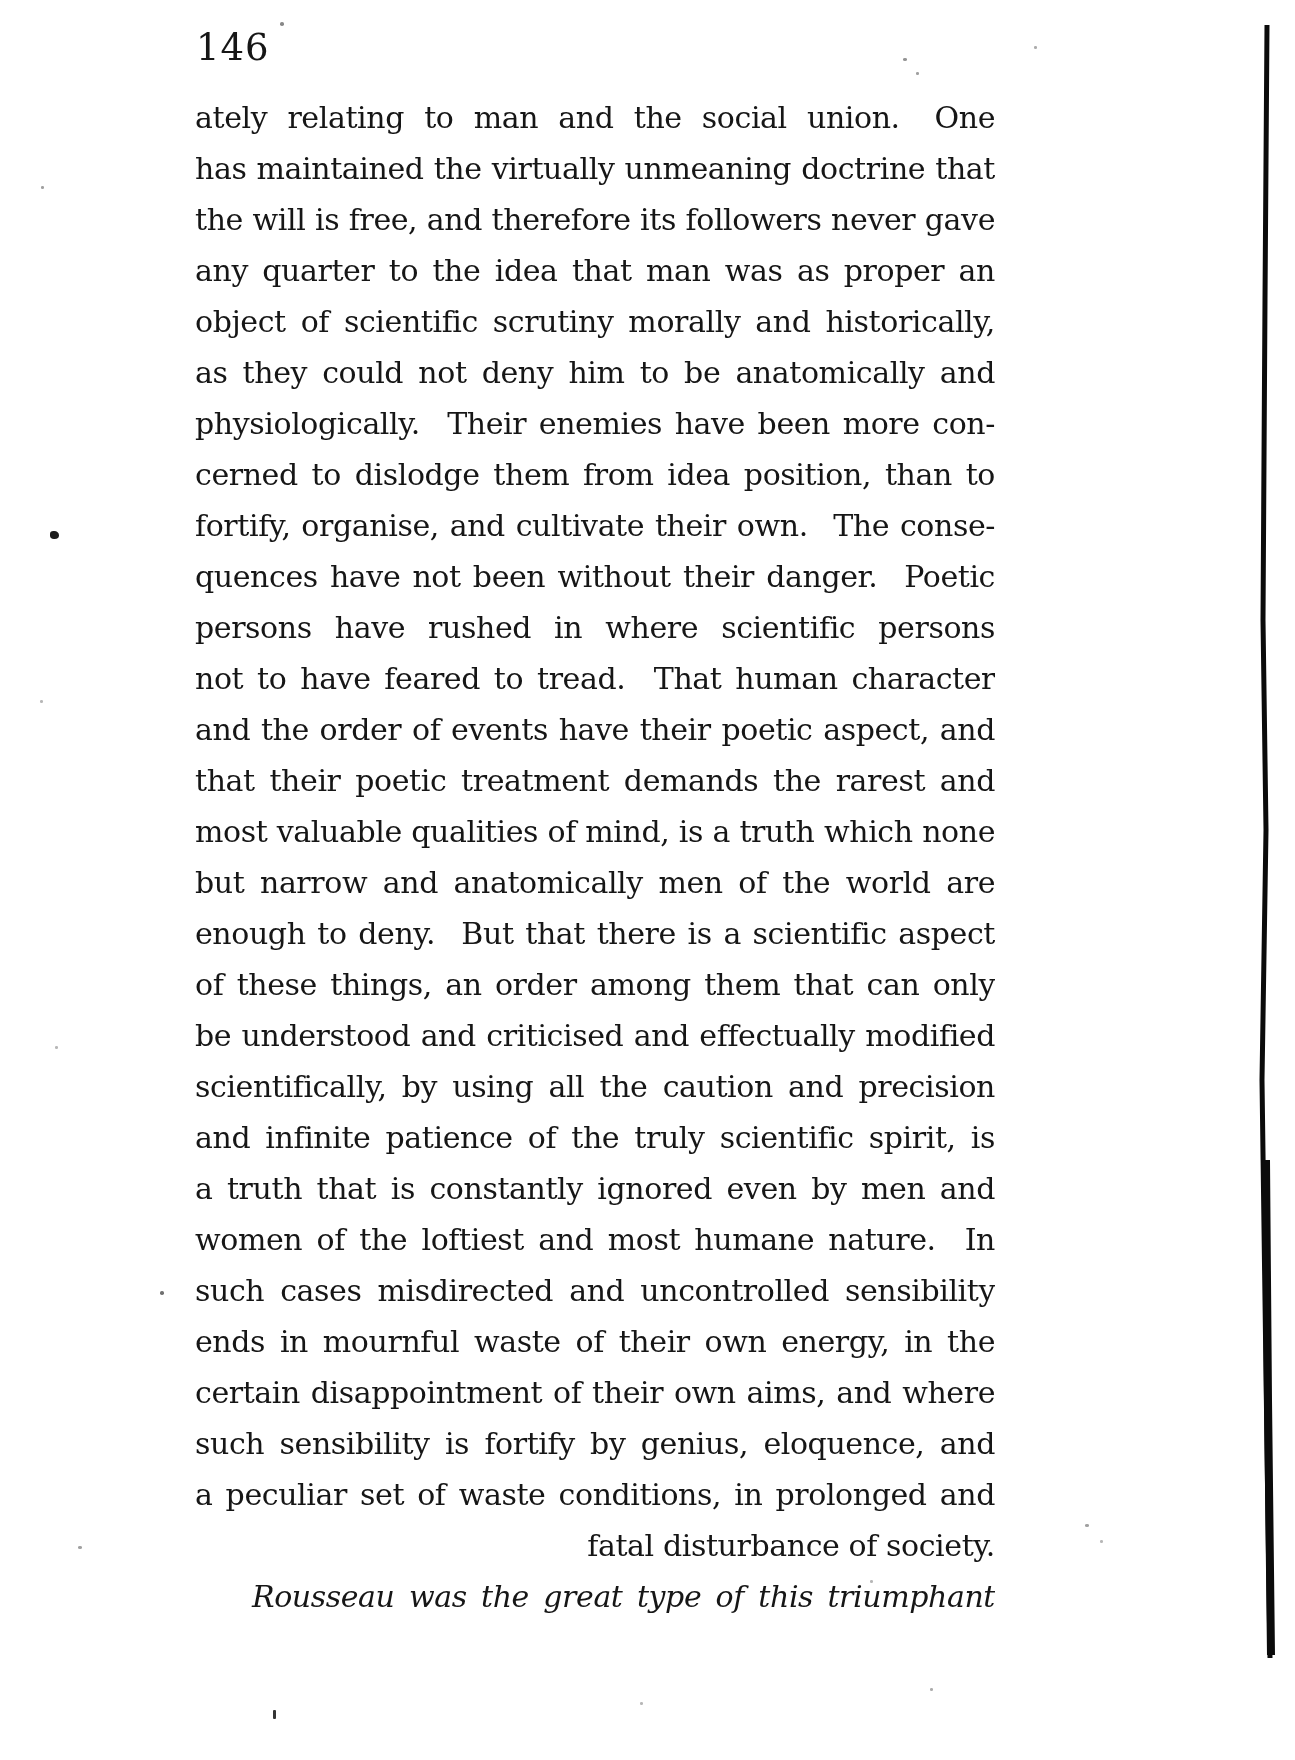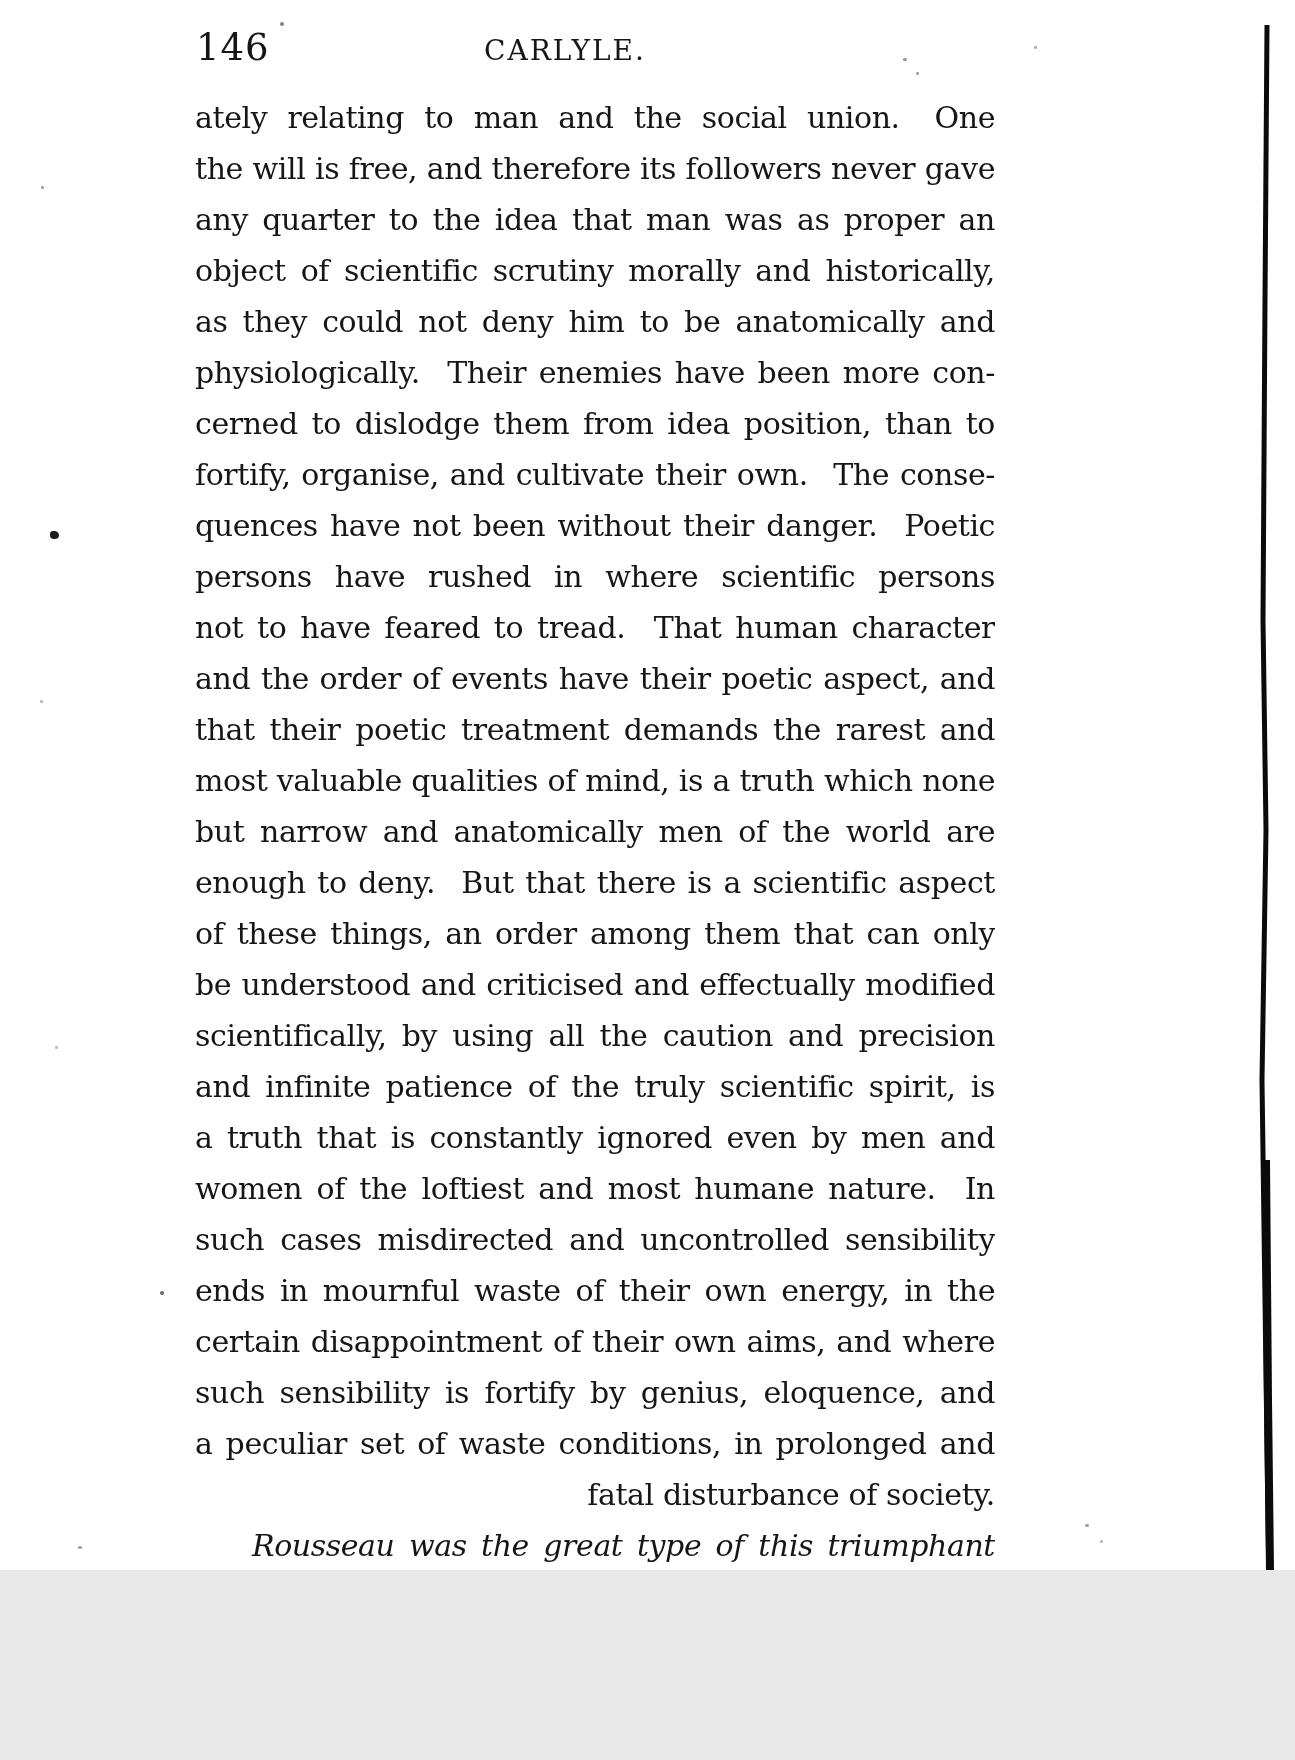--- a/index.html
+++ b/index.html
@@ -1,19 +1,19 @@
 <!DOCTYPE html>
 <html><head>
 <meta charset="utf-8">
 <style>
   html, body { margin: 0; padding: 0; background: #e8e8e8; }
   .page {
     position: relative;
     width: 1295px;
-    height: 1570px;
+    height: 1760px;
     background: #ffffff;
     font-family: "DejaVu Serif", serif;
     color: #161616;
     overflow: hidden;
   }
   .page-number {
     position: absolute;
     left: 196px;
     top: 26px;
     font-size: 37px;
@@ -61,24 +61,24 @@
     border-radius: 45%;
   }
 </style>
 </head>
 <body>
 
 <div class="page">
 
   <span class="page-number">146</span>
 
-  <span class="running-header">CARLYLE.</span>
 
   <div class="body-text" id="body-text">
       <div class="line">ately relating to man and the social union.  One school</div>
+      <div class="line">has maintained the virtually unmeaning doctrine that</div>
       <div class="line">the will is free, and therefore its followers never gave</div>
       <div class="line">any quarter to the idea that man was as proper an</div>
       <div class="line">object of scientific scrutiny morally and historically,</div>
       <div class="line">as they could not deny him to be anatomically and</div>
       <div class="line">physiologically.  Their enemies have been more con-</div>
       <div class="line">cerned to dislodge them from idea position, than to</div>
       <div class="line">fortify, organise, and cultivate their own.  The conse-</div>
       <div class="line">quences have not been without their danger.  Poetic</div>
       <div class="line">persons have rushed in where scientific persons ought</div>
       <div class="line">not to have feared to tread.  That human character</div>

